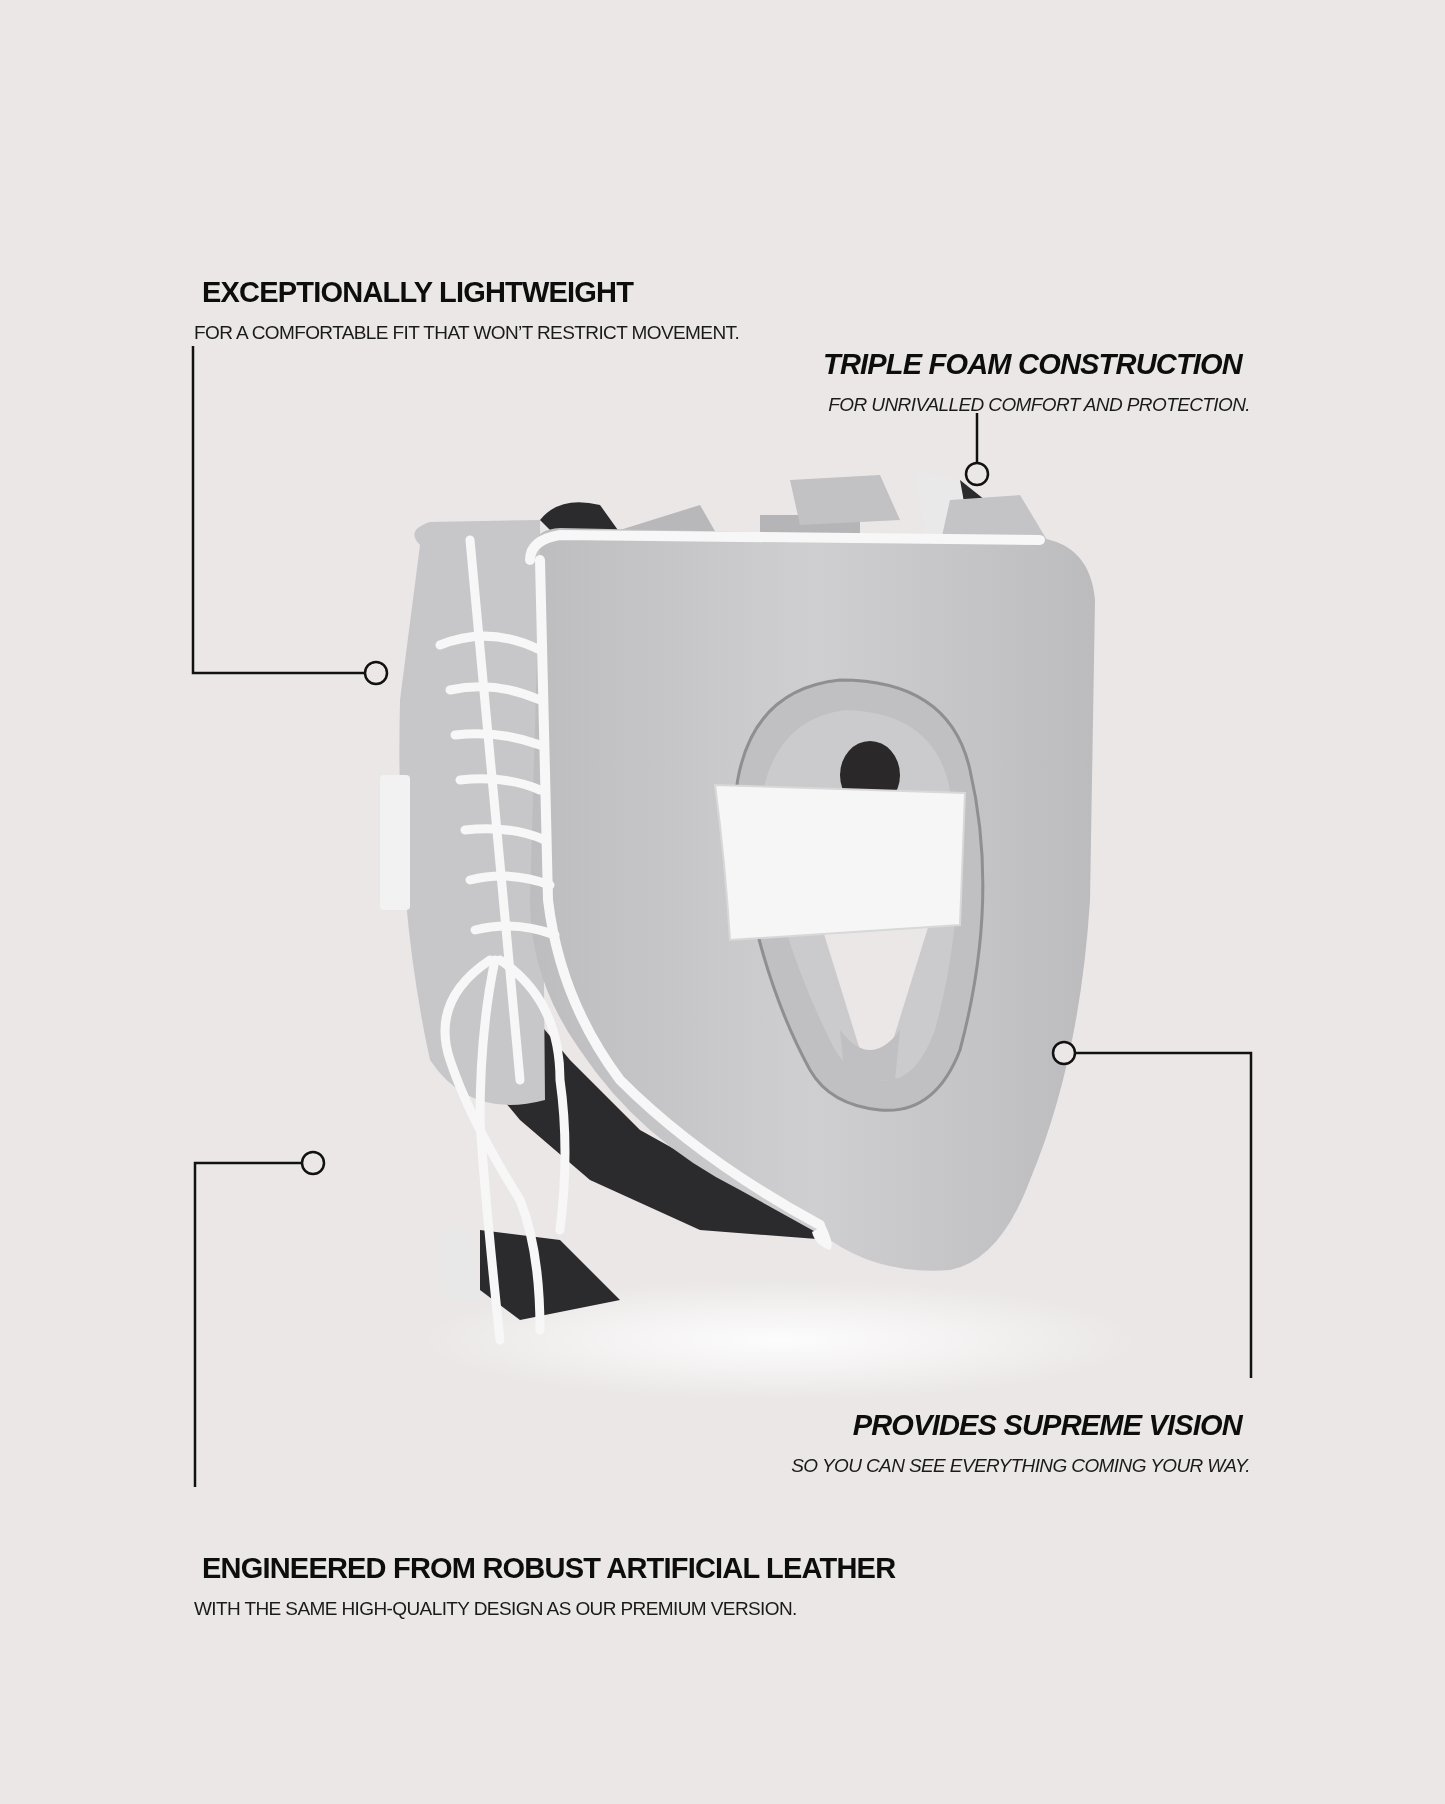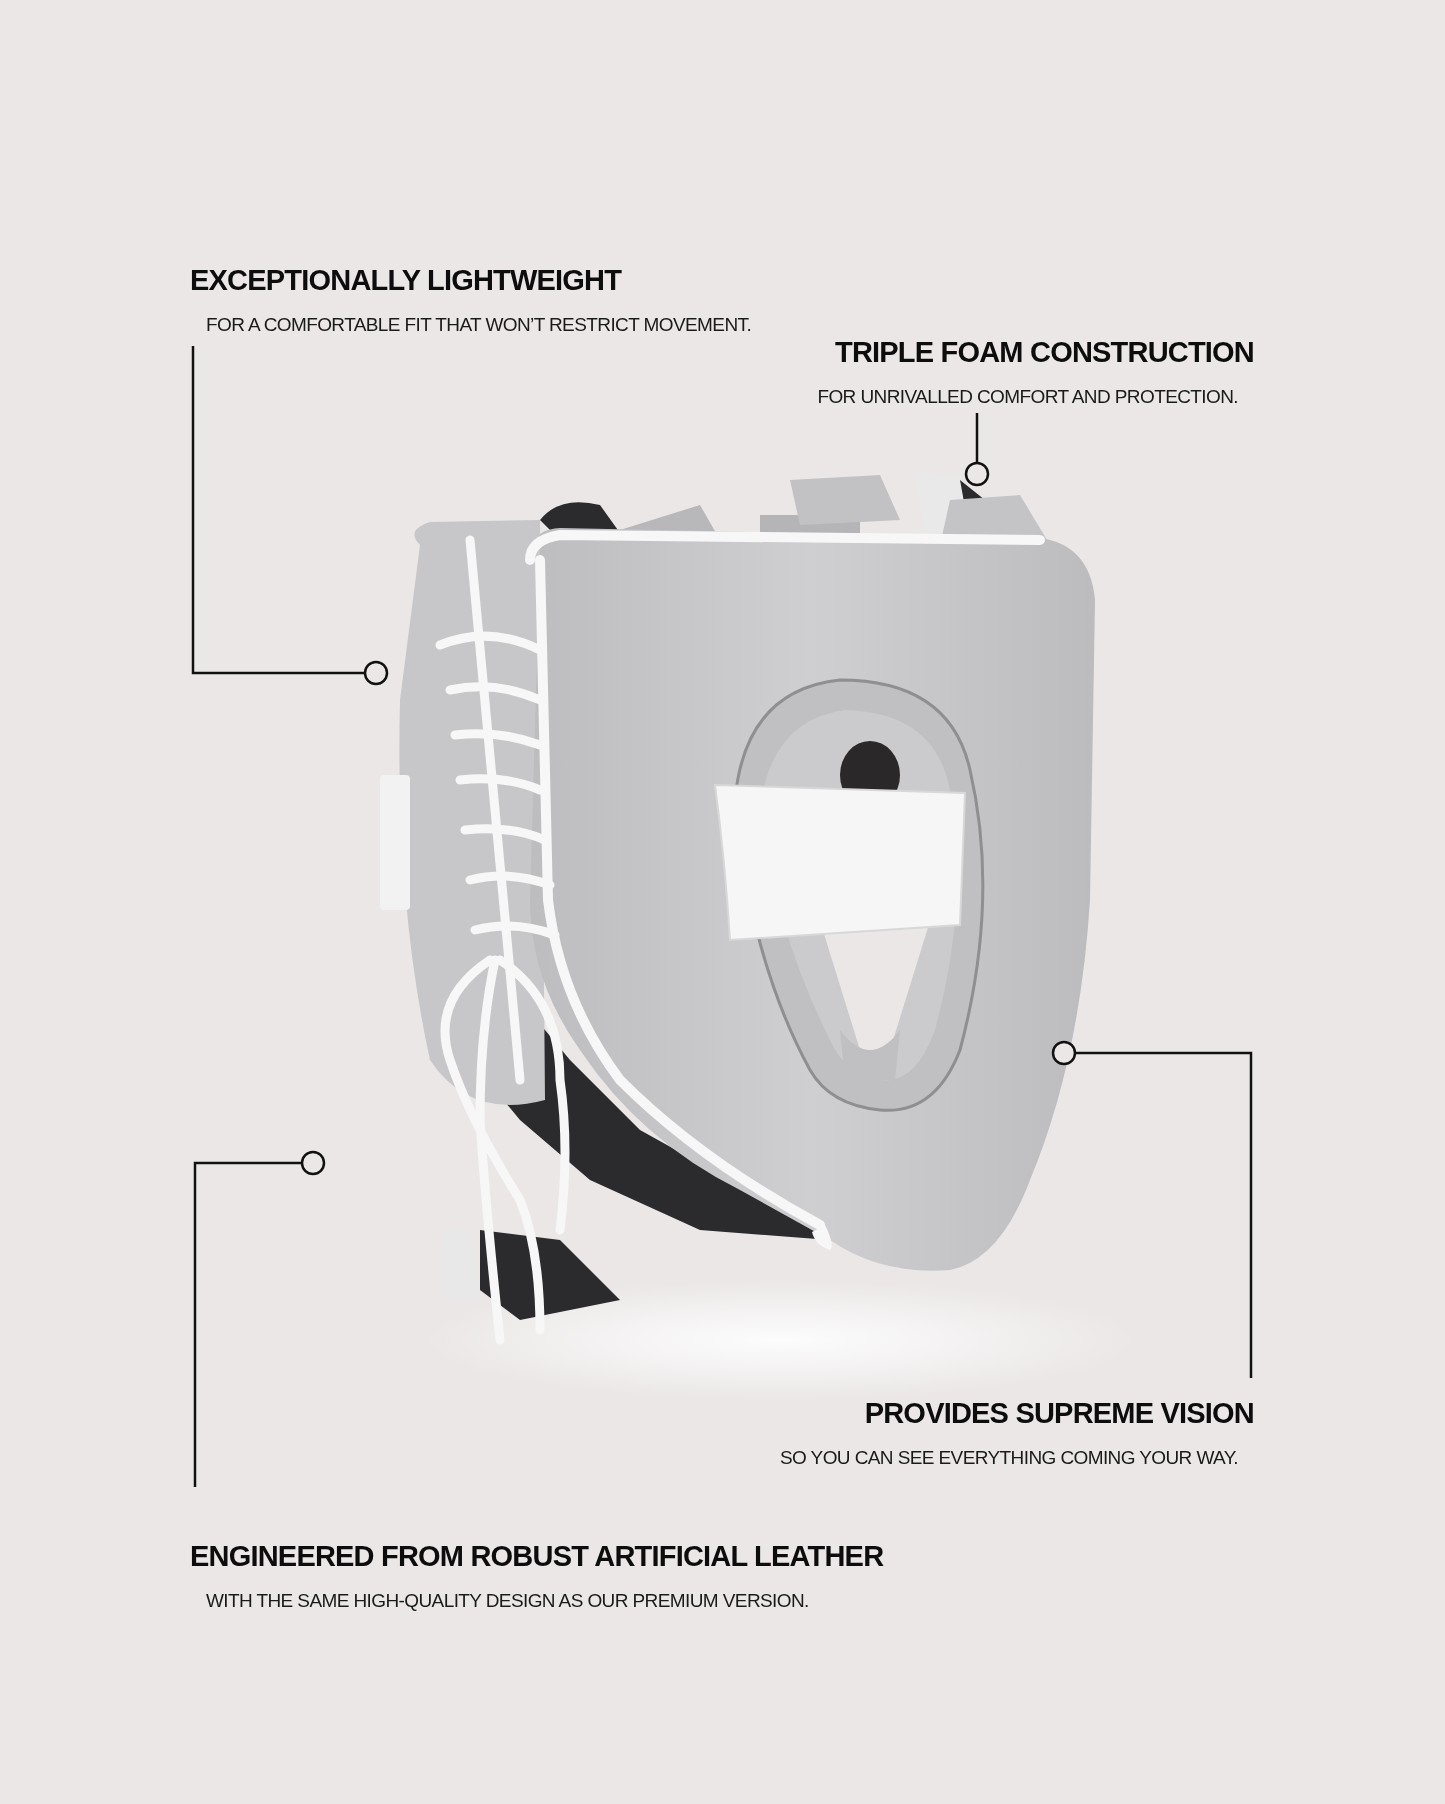--- a/index.html
+++ b/index.html
@@ -1,20 +1,20 @@
 <!DOCTYPE html>
 <html><head>
 <meta charset="utf-8">
 <style>
   html,body{margin:0;padding:0;}
   body{width:1445px;height:1804px;background:#ebe7e7;position:relative;overflow:hidden;font-family:"Liberation Sans",sans-serif;color:#111;}
   .callout{position:absolute;}
-  .callout h2{margin:0;font-family:"Liberation Sans",sans-serif;font-weight:700;font-size:29px;letter-spacing:-0.8px;line-height:34px;color:#0d0d0d;}
-  .callout p{margin:16px;font-size:19px;letter-spacing:-0.6px;line-height:24px;color:#1a1a1a;}
-  .right{text-align:right;}
+  .callout h2{margin:12px;font-family:"Liberation Sans",sans-serif;font-weight:700;font-size:29px;letter-spacing:-0.8px;line-height:34px;color:#0d0d0d;}
+  .callout p{margin:4px;font-size:19px;letter-spacing:-0.6px;line-height:24px;color:#1a1a1a;}
+  .right{text-align:right;font-style:italic;}
   svg.overlay{position:absolute;left:0;top:0;}
 </style>
 </head>
 <body>
 
 <svg class="overlay" width="1445" height="1804" viewBox="0 0 1445 1804">
   <defs>
     <linearGradient id="greyShade" x1="0" y1="0" x2="1" y2="0">
       <stop offset="0" stop-color="#bdbcbe"></stop>
       <stop offset="0.5" stop-color="#cfced0"></stop>

